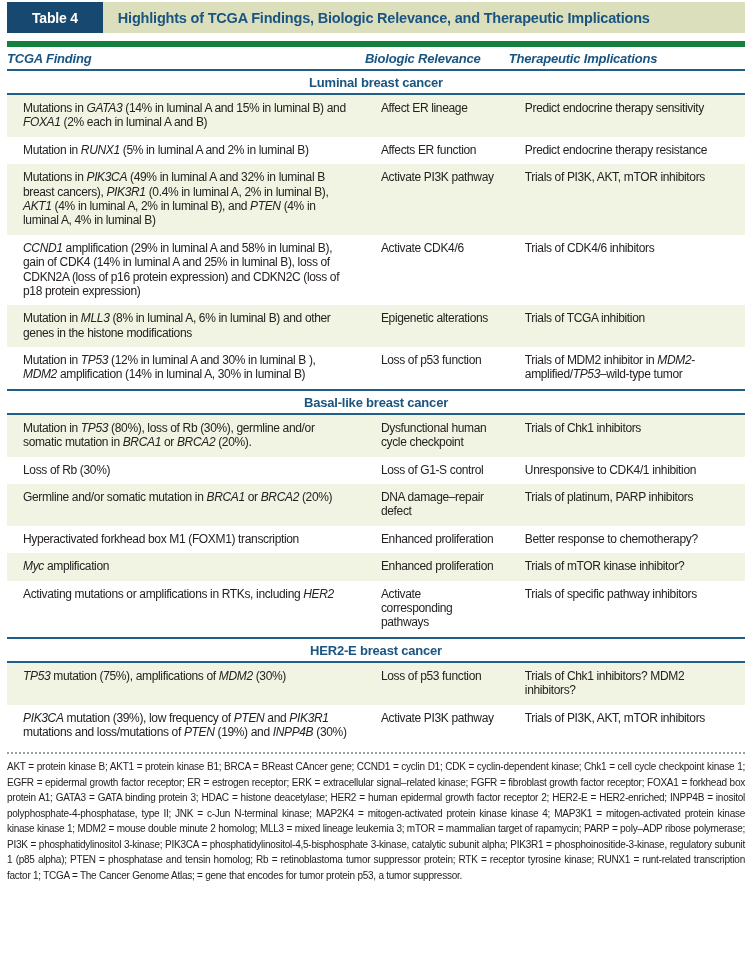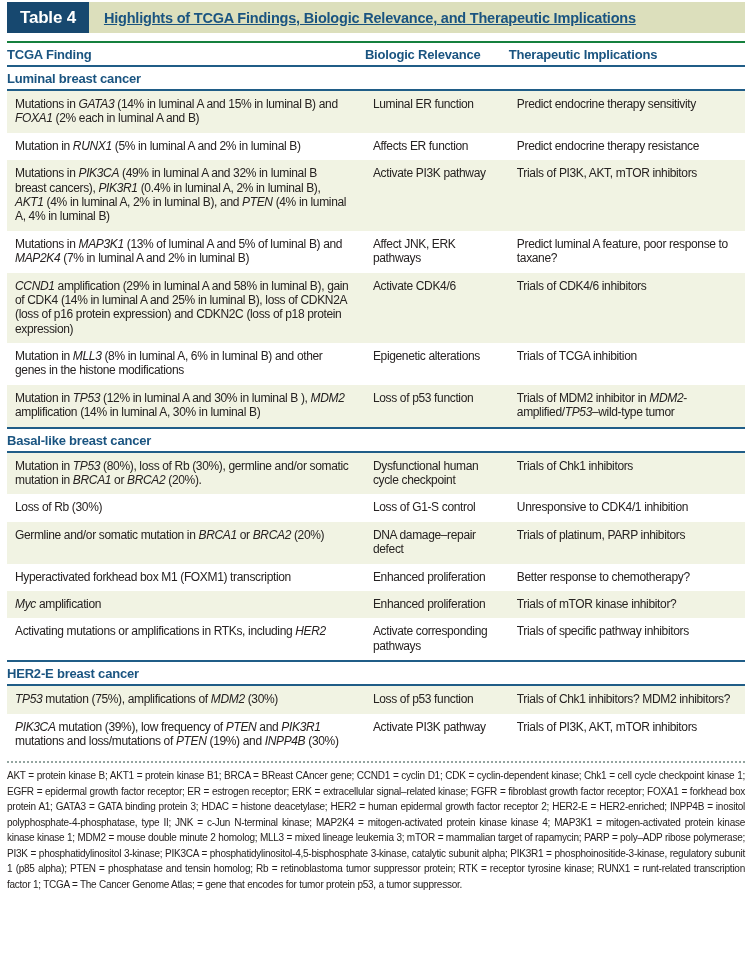--- a/index.html
+++ b/index.html
@@ -6,43 +6,44 @@
   .page{
     width:752px;height:962px;overflow:hidden;box-sizing:border-box;
     padding:2px 7px 0 7px;background:#ffffff;
     font-family:"Liberation Sans", sans-serif;color:#262221;
   }
   
   .titlebar{
     display:flex;align-items:stretch;background:#dcdfbc;height:31px;margin-bottom:8px;
   }
   .tlabel{
-    background:#17486f;color:#ffffff;font-weight:bold;font-size:17px;
-    display:flex;align-items:center;padding:0 13px;letter-spacing:-0.2px;
+    background:#17486f;color:#ffffff;font-weight:bold;font-size:14px;
+    display:flex;align-items:center;padding:0 25px;letter-spacing:-0.2px;
   }
   .ttitle{
     color:#1a5480;font-weight:bold;font-size:14.5px;letter-spacing:-0.2px;
-    display:flex;align-items:center;padding-left:15px;text-decoration:underline;
+    display:flex;align-items:center;padding-left:15px;
   }
   
   table.tbl{border-collapse:collapse;width:100%;table-layout:fixed;}
   col.c1{width:48.5%;} col.c2{width:19.5%;} col.c3{width:32%;}
   .tbl th{
     text-align:left;color:#1a5480;font-size:13px;font-weight:bold;letter-spacing:-0.2px;
-    border-top:2px solid #15803d;border-bottom:2px solid #205d87;
+    border-top:6px solid #15803d;border-bottom:2px solid #205d87;
     padding:4px 8px 3px 0;
+    font-style:italic;
   }
   tr.sec td{
     color:#1a5480;font-size:13px;font-weight:bold;letter-spacing:-0.2px;
     border-top:2px solid #205d87;border-bottom:2px solid #205d87;
-    padding:4px 0 3px 0;background:#ffffff;
+    padding:4px 0 3px 0;background:#ffffff;text-align:center;
   }
   .tbl td.cell{
     vertical-align:top;font-size:12px;line-height:1.2;letter-spacing:-0.35px;
-    padding:6px 14px 7px 8px;background:#ffffff;margin-top:28px;
+    padding:6px 14px 7px 16px;background:#ffffff;margin-top:28px;
   }
   tbody.secbody tr:nth-child(even) td{background:#f1f3e3;}
   
   .footnote{
     margin-top:6px;border-top:2px dotted #93a5a0;padding-top:5px;
     font-size:10px;line-height:1.55;letter-spacing:-0.25px;text-align:justify;
     color:#262221;
   }
 </style>
 </head>
@@ -68,37 +69,32 @@
         <th>Therapeutic Implications</th>
       </tr>
     </thead>
 
     <tbody class="secbody">
       <tr class="sec">
           <td colspan="3">Luminal breast cancer</td>
         </tr>
       <tr>
         <td class="cell">Mutations in <i>GATA3</i> (14% in luminal A and 15% in luminal B) and <i>FOXA1</i> (2% each in luminal A and B)</td>
-        <td class="cell">Luminal ER function</td>
+        <td class="cell">Affect ER lineage</td>
         <td class="cell">Predict endocrine therapy sensitivity</td>
       </tr>
       <tr>
         <td class="cell">Mutation in <i>RUNX1</i> (5% in luminal A and 2% in luminal B)</td>
         <td class="cell">Affects ER function</td>
         <td class="cell">Predict endocrine therapy resistance</td>
       </tr>
       <tr>
         <td class="cell">Mutations in <i>PIK3CA</i> (49% in luminal A and 32% in luminal B breast cancers), <i>PIK3R1</i> (0.4% in luminal A, 2% in luminal B), <i>AKT1</i> (4% in luminal A, 2% in luminal B), and <i>PTEN</i> (4% in luminal A, 4% in luminal B)</td>
         <td class="cell">Activate PI3K pathway</td>
         <td class="cell">Trials of PI3K, AKT, mTOR inhibitors</td>
-      </tr>
-      <tr>
-        <td class="cell">Mutations in <i>MAP3K1</i> (13% of luminal A and 5% of luminal B) and <i>MAP2K4</i> (7% in luminal A and 2% in luminal B)</td>
-        <td class="cell">Affect JNK, ERK pathways</td>
-        <td class="cell">Predict luminal A feature, poor response to taxane?</td>
       </tr>
       <tr>
         <td class="cell"><i>CCND1</i> amplification (29% in luminal A and 58% in luminal B), gain of CDK4 (14% in luminal A and 25% in luminal B), loss of CDKN2A (loss of p16 protein expression) and CDKN2C (loss of p18 protein expression)</td>
         <td class="cell">Activate CDK4/6</td>
         <td class="cell">Trials of CDK4/6 inhibitors</td>
       </tr>
       <tr>
         <td class="cell">Mutation in <i>MLL3</i> (8% in luminal A, 6% in luminal B) and other genes in the histone modifications</td>
         <td class="cell">Epigenetic alterations</td>
         <td class="cell">Trials of TCGA inhibition</td>

